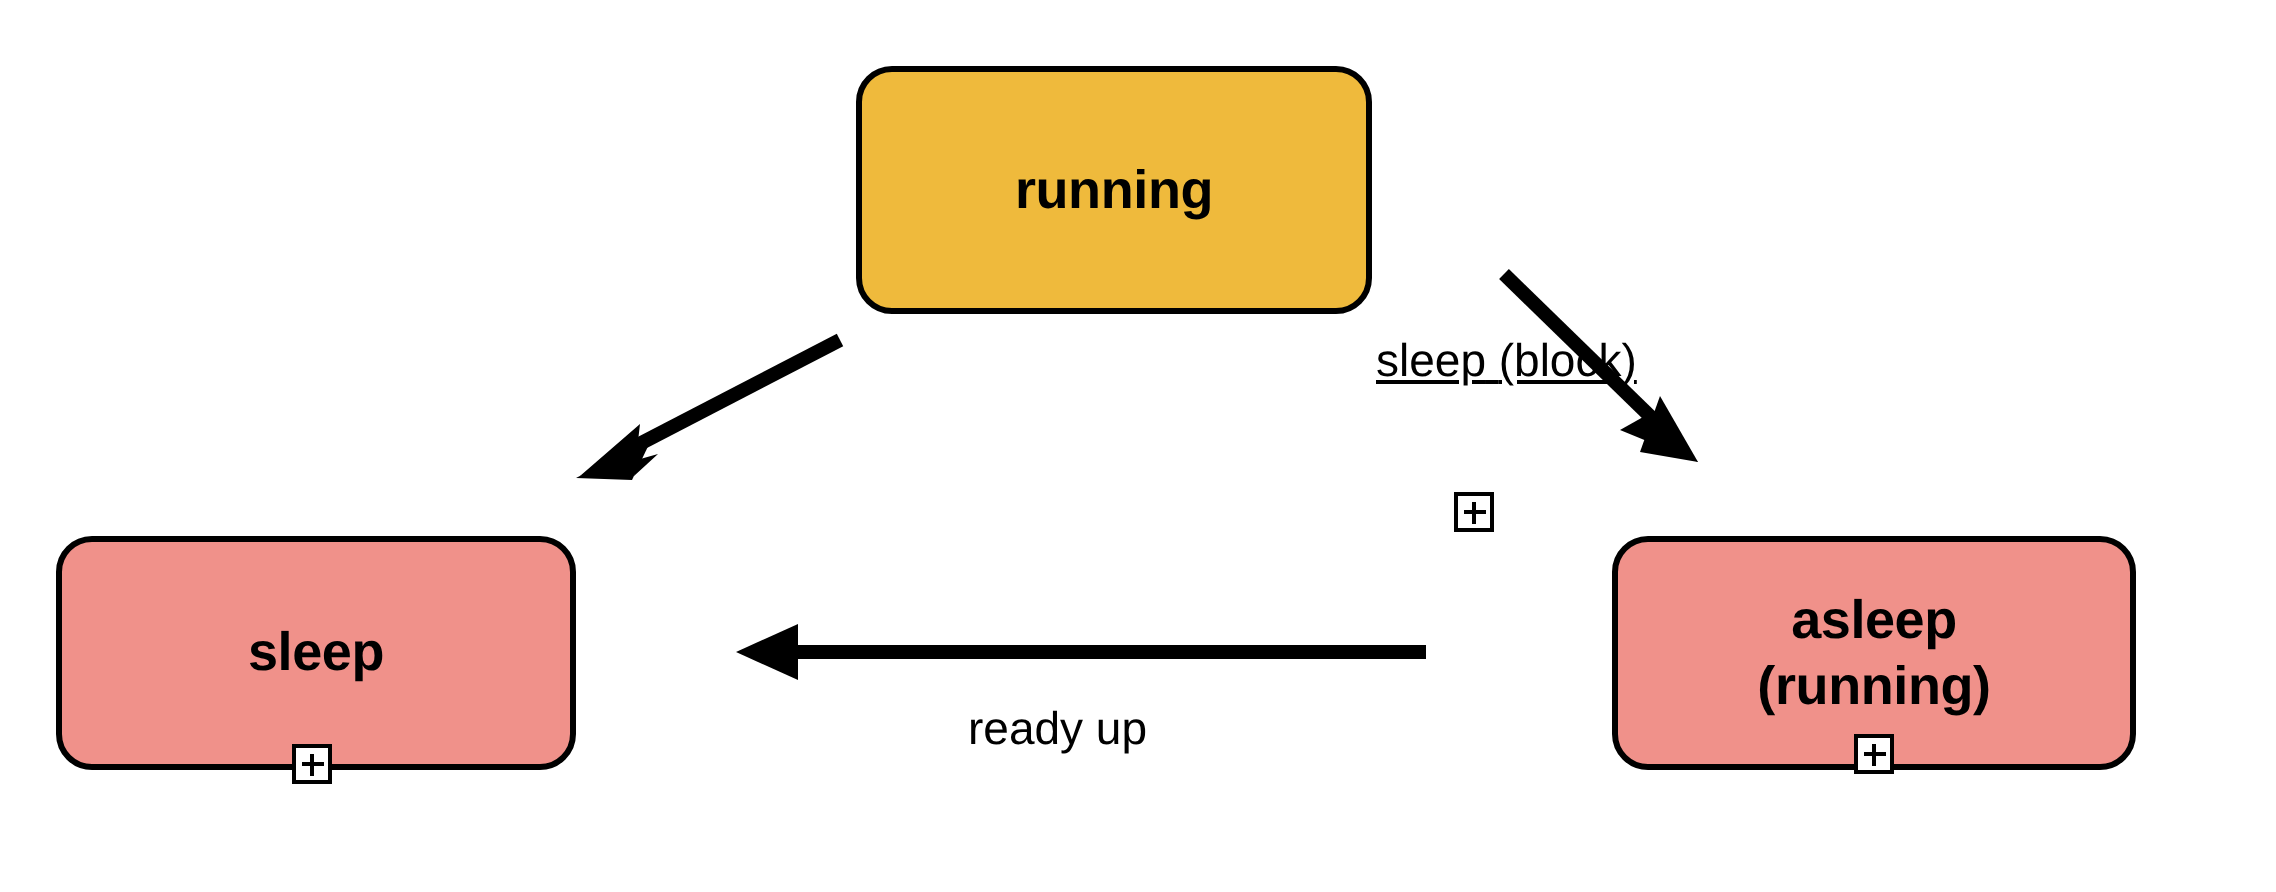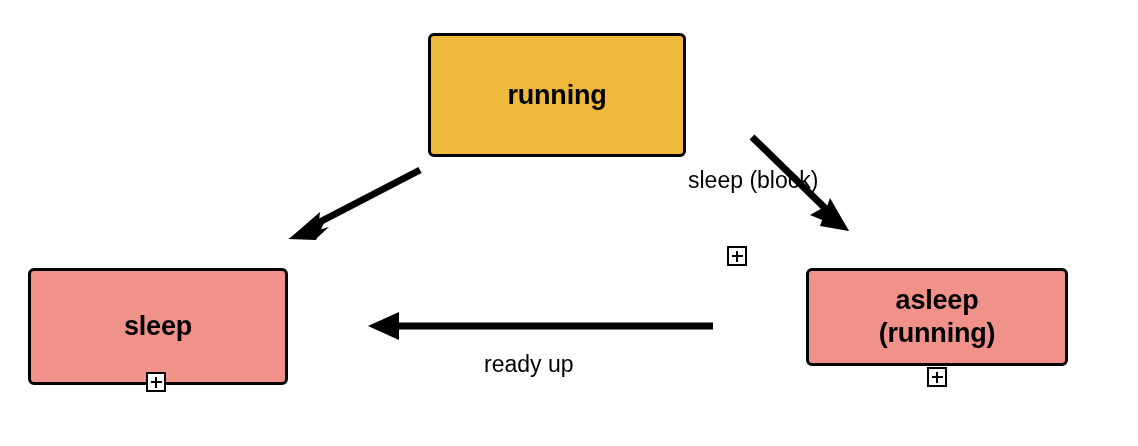--- a/index.html
+++ b/index.html
@@ -18,21 +18,21 @@
     height: 446px;
     background: #ffffff;
     overflow: hidden;
   }
 
   
   .state-box {
     position: absolute;
     box-sizing: border-box;
     border: 3px solid #000000;
-    border-radius: 6px;
+    border-radius: 18px;
     display: flex;
     align-items: center;
     justify-content: center;
     text-align: center;
     font-weight: bold;
     color: #000000;
     line-height: 1.22;
     letter-spacing: -0.2px;
   }
   .state-box .label-line {
@@ -53,21 +53,21 @@
     top: 268px;
     width: 260px;
     height: 117px;
     background: #f0918a;
     font-size: 27px;
   }
   #box-asleep {
     left: 806px;
     top: 268px;
     width: 262px;
-    height: 98px;
+    height: 117px;
     background: #f0918a;
     font-size: 27px;
   }
 
   
   .edge-label {
     position: absolute;
     font-size: 23px;
     color: #000000;
     white-space: nowrap;
@@ -75,20 +75,21 @@
     text-align: center;
   }
   #label-preemption {
     left: 387px;
     top: 209px;
   }
   #label-sleep {
     left: 688px;
     top: 166px;
     text-align: center;
+    text-decoration: underline;
   }
   #label-wakeup {
     left: 484px;
     top: 350px;
   }
 
   
   .plus-marker {
     position: absolute;
     width: 20px;

